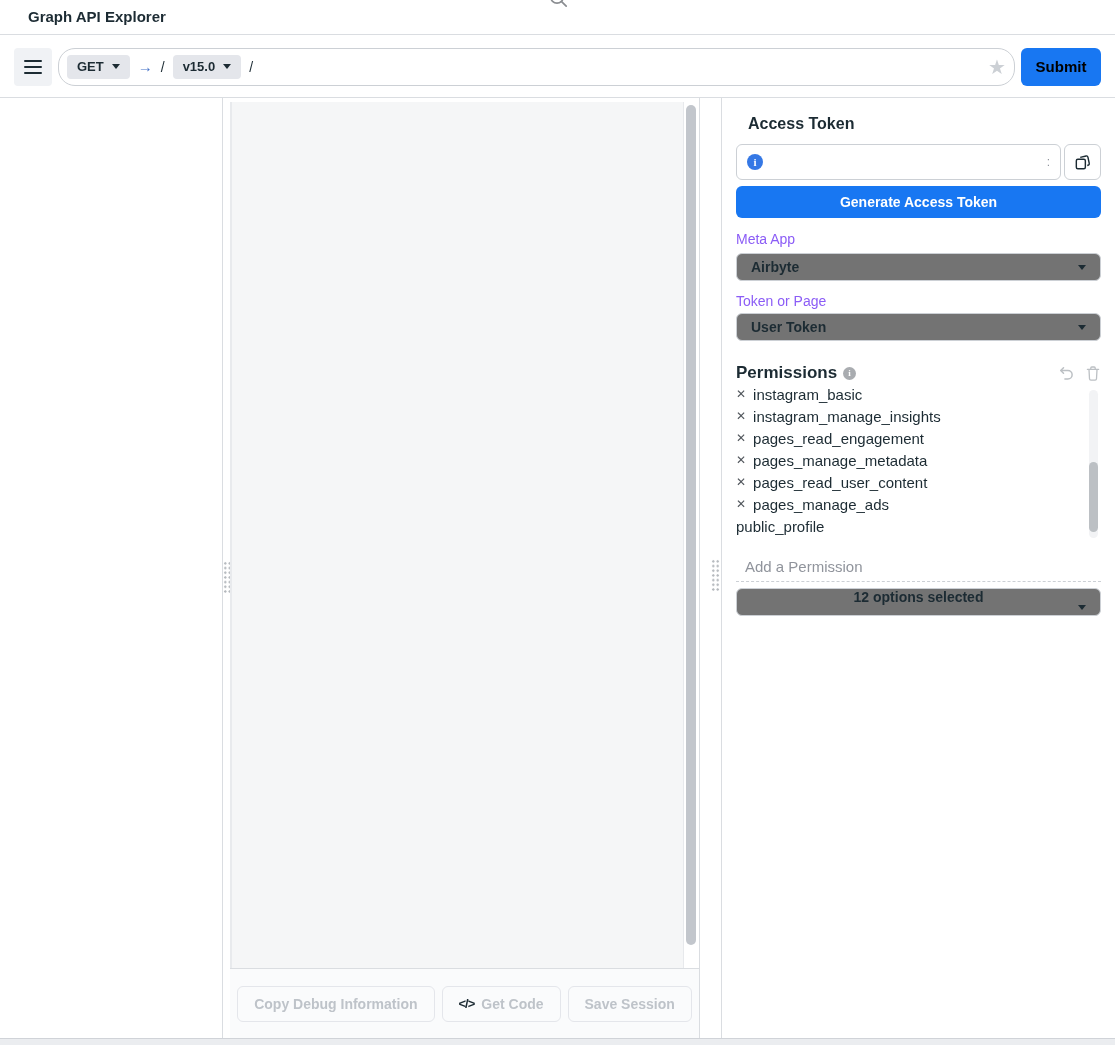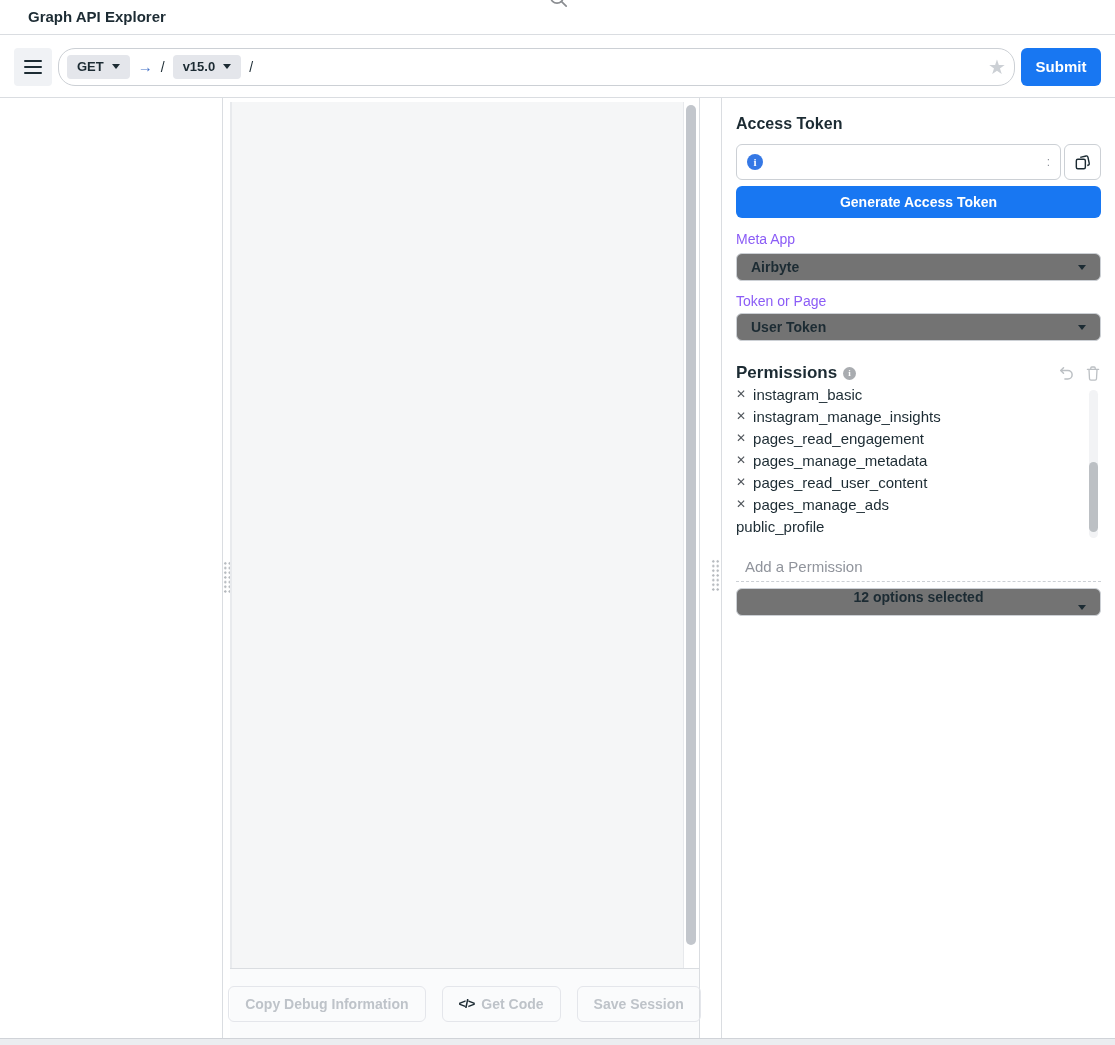--- a/index.html
+++ b/index.html
@@ -28,50 +28,50 @@
   .chip { height:24px; background:#e4e6eb; border:none; border-radius:4px; color:#1c2b33;
     display:flex; align-items:center; gap:8px; padding:0 10px; font-size:13px; font-weight:700;
     font-family:inherit; cursor:pointer; flex:none; }
   .caret { width:0; height:0; border-left:4.5px solid transparent; border-right:4.5px solid transparent;
     border-top:5px solid #1c2b33; }
   .req-arrow { color:#4472c8; font-size:15px; }
   .req-slash { font-size:14px; color:#1c2b33; }
   .path-area { flex:1; height:100%; display:flex; align-items:center; gap:8px; min-width:0; }
   .star { margin-left:auto; color:#ccd0d5; font-size:20px; line-height:1; cursor:pointer; }
   .submit-btn { width:80px; height:38px; border:none; border-radius:6px; background:#1877f2;
-    color:#ffffff; font-weight:700; font-size:15px; font-family:inherit; cursor:pointer; flex:none; }
+    color:#000000; font-weight:700; font-size:15px; font-family:inherit; cursor:pointer; flex:none; }
 
   
   .left-panel { position:absolute; left:0; top:98px; width:223px; height:940px;
     background:#fff; border-right:1px solid #dadde1; }
   .splitter { position:absolute; width:9px; height:33px; cursor:col-resize;
     background-image:radial-gradient(circle,#b4b8bd 1.1px,transparent 1.35px);
     background-size:4.5px 4.7px; }
   #splitter-left  { left:223px; top:561px; }
   #splitter-right { left:711px; top:559px; }
 
   .middle-panel { position:absolute; left:230px; top:98px; width:470px; height:940px;
     background:#fff; border-right:1px solid #dadde1; }
   .response-area { position:absolute; left:0; top:4px; width:454px; height:866px;
     background:#f5f6f7; border-left:2px solid #e8eaed; border-right:1px solid #e7e9ec; }
   .mid-scroll-track { position:absolute; left:454px; top:4px; width:15px; height:866px; background:#fff; }
   .mid-scroll-thumb { position:absolute; left:2px; top:3px; width:10px; height:840px;
     background:#c2c6cc; border-radius:5px; cursor:pointer; }
   .debug-footer { position:absolute; left:0; top:870px; width:469px; height:70px;
     background:#fafbfc; border-top:1px solid #dadde1;
-    display:flex; align-items:center; justify-content:center; gap:16px; }
+    display:flex; align-items:center; justify-content:center; gap:7px; }
   .footer-btn { height:36px; padding:0 16px; border:1px solid #e4e6eb; border-radius:6px;
     background:transparent; color:#bec3c9; font-weight:700; font-size:14px; font-family:inherit;
     display:flex; align-items:center; gap:7px; cursor:pointer; white-space:nowrap; }
   .code-glyph { color:#1c2b33; font-weight:700; font-size:13px; letter-spacing:-1px; }
 
   
   .right-panel { position:absolute; left:721px; top:98px; width:394px; height:940px;
     background:#fff; border-left:1px solid #dadde1; }
-  .rp-heading { position:absolute; left:14px; top:17px; font-size:16px; font-weight:700; }
+  .rp-heading { position:absolute; left:26px; top:17px; font-size:16px; font-weight:700; }
   .token-row { position:absolute; left:14px; top:46px; width:365px; height:36px; display:flex; gap:3px; }
   .token-input { flex:1; border:1px solid #ccd0d5; border-radius:6px; background:#fff;
     display:flex; align-items:center; padding:0 10px; cursor:text; min-width:0; }
   .info-badge { width:16px; height:16px; border-radius:50%; background:#3578e5; color:#fff;
     font-size:11px; font-weight:700; display:flex; align-items:center; justify-content:center;
     font-family:"Liberation Serif", serif; flex:none; }
   .token-tail { margin-left:auto; color:#90949c; font-size:12px; }
   .copy-btn { width:37px; border:1px solid #ccd0d5; border-radius:6px; background:#fff;
     display:flex; align-items:center; justify-content:center; cursor:pointer; flex:none; }
   .generate-btn { position:absolute; left:14px; top:88px; width:365px; height:32px;

